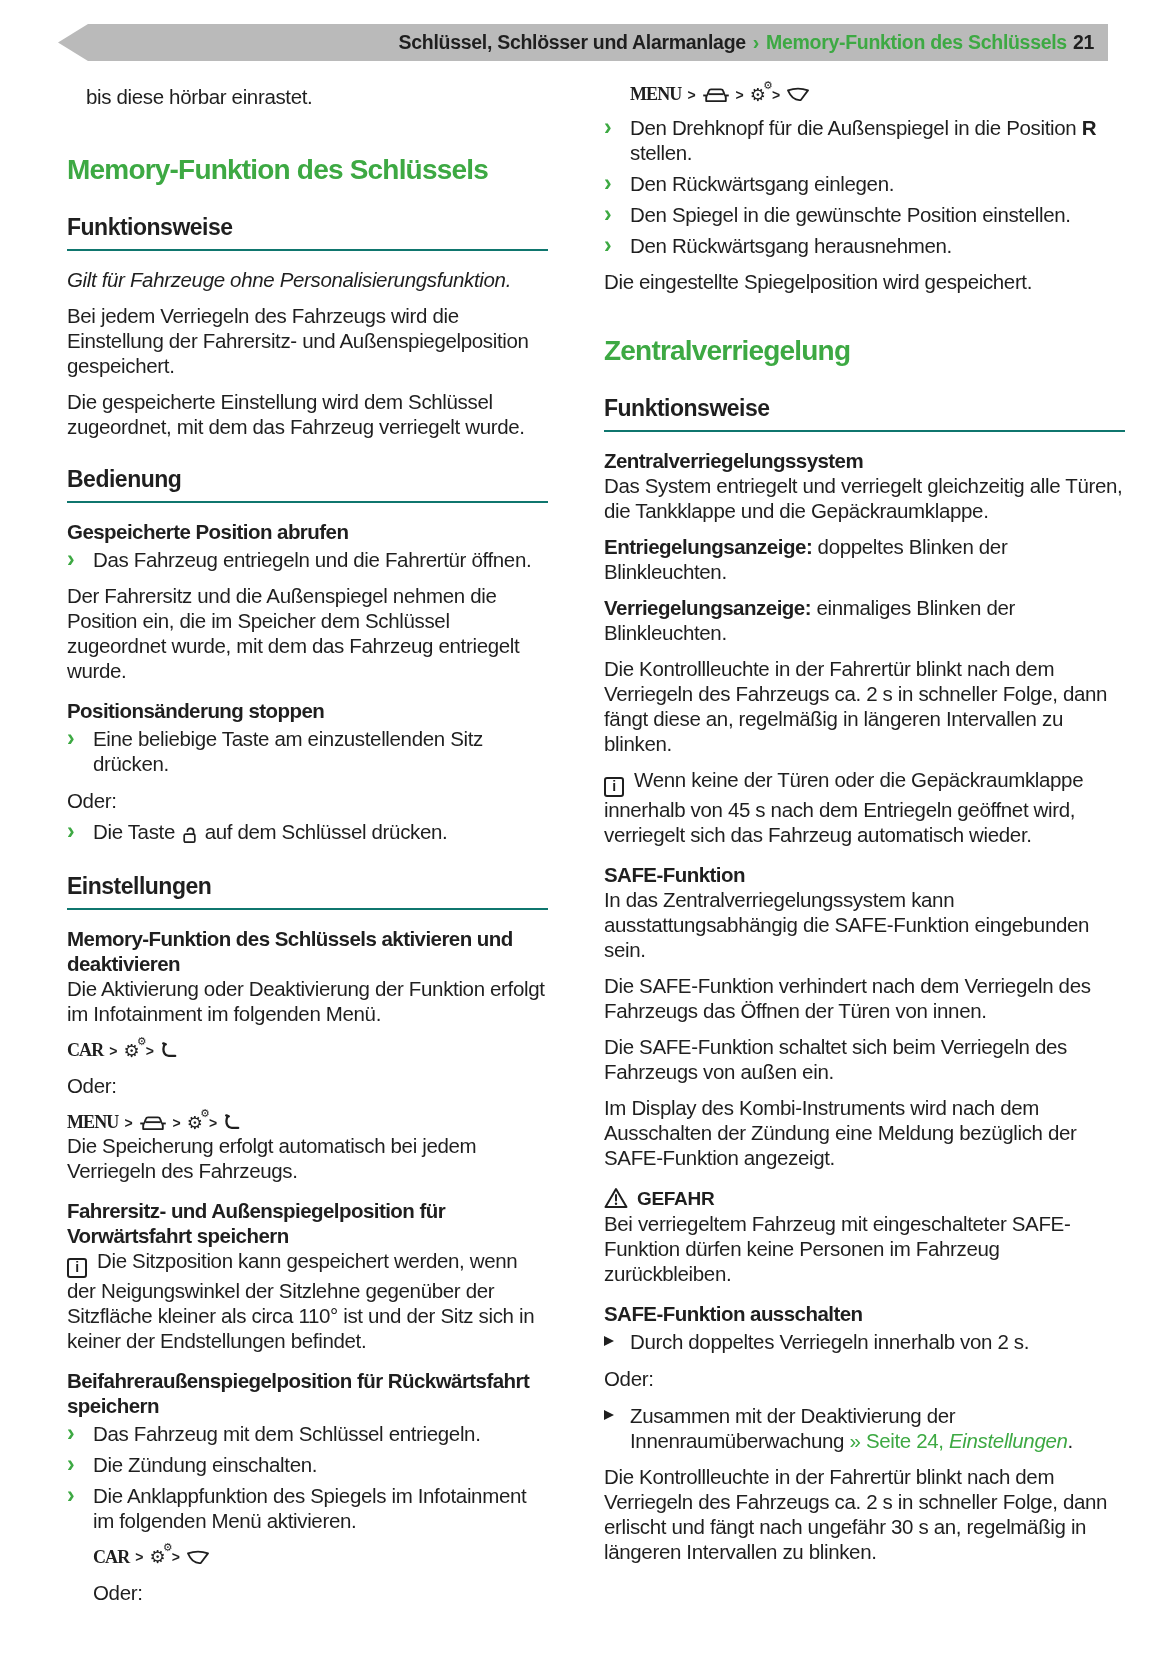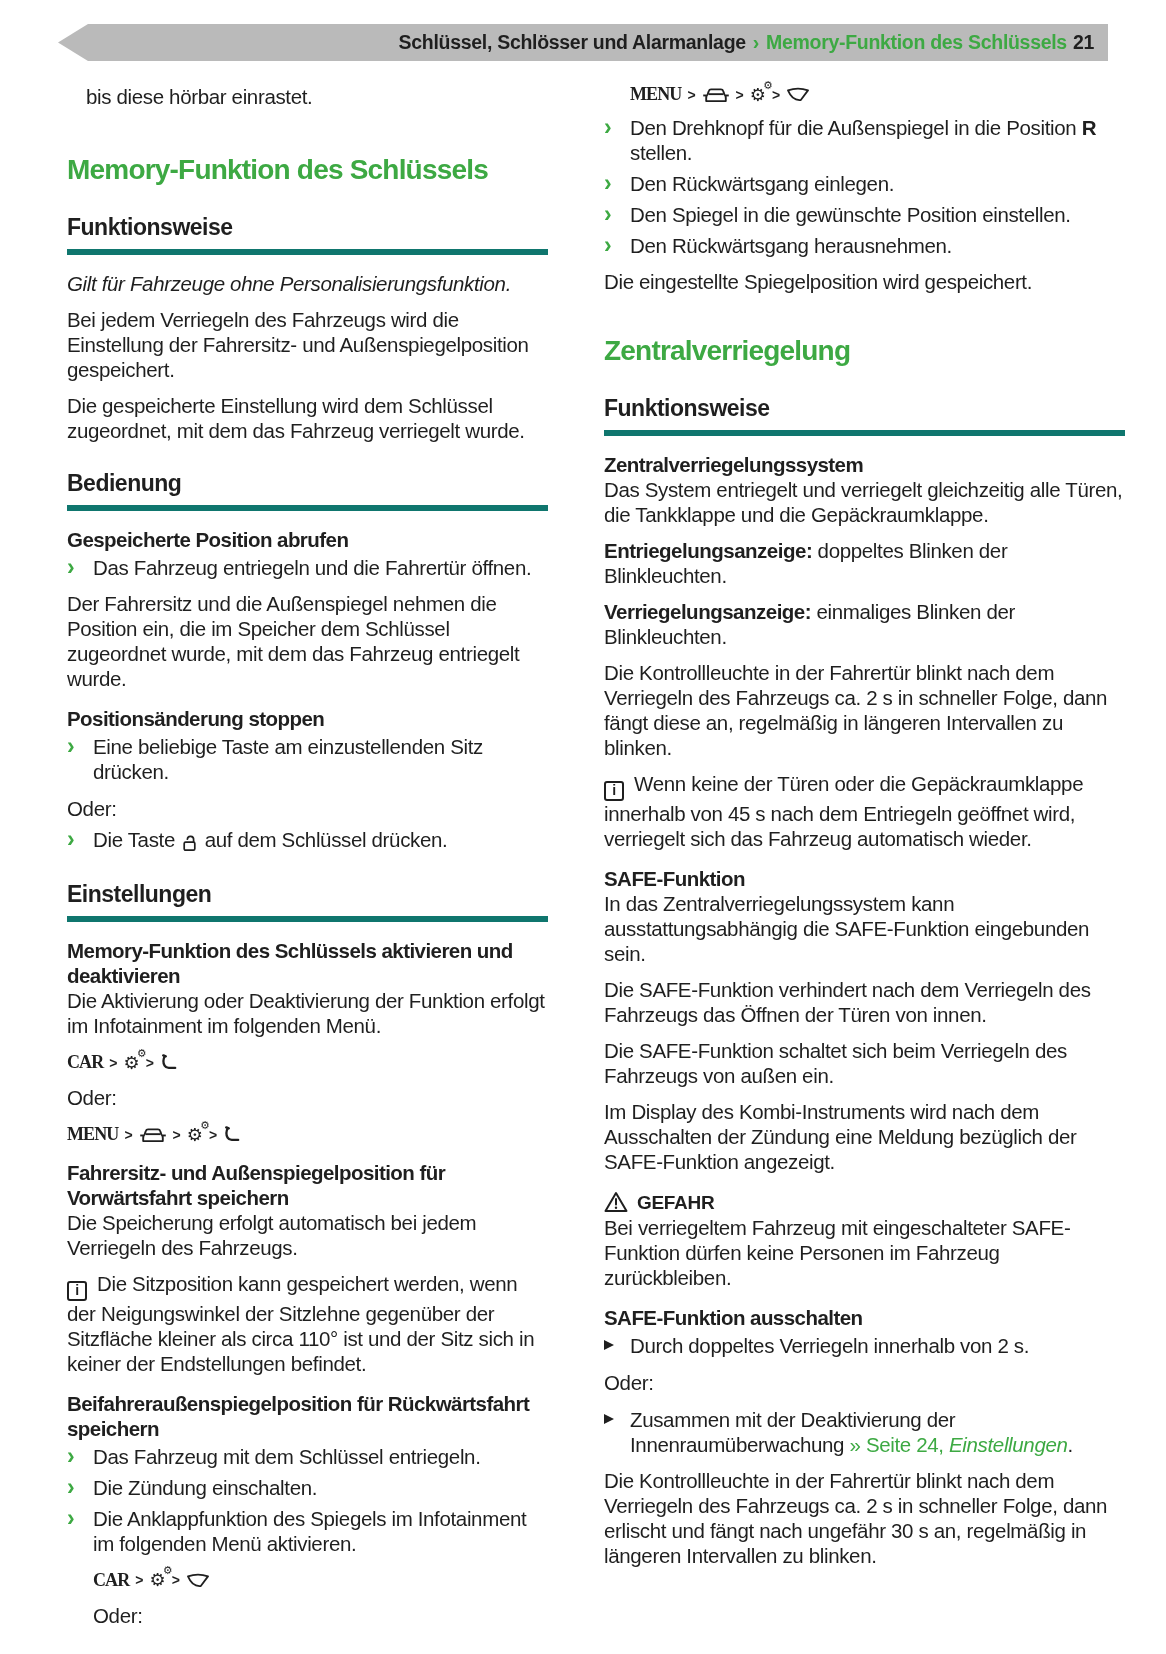--- a/index.html
+++ b/index.html
@@ -31,21 +31,21 @@
 
   
   .p { margin:11px 0 0; font-size:20.5px; line-height:25px; letter-spacing:-0.35px; hyphens:auto; }
   .p0 { margin-top:0; }
   .cont { margin-left:19px; }
   .italic { font-style:italic; }
   .h1 { margin:44px 0 0; font-size:28px; line-height:34px; font-weight:bold;
         letter-spacing:-0.8px; color:#3da943; }
   .colR .h1 { margin-top:40px; }
   .sec { margin:27px 0 0; font-size:23px; line-height:27px; font-weight:bold;
-         letter-spacing:-0.5px; border-bottom:6px solid #0f766e; padding-bottom:8px; }
+         letter-spacing:-0.5px; border-bottom:2px solid #0f766e; padding-bottom:8px; }
   .sec + .p { margin-top:16px; }
   .sub { margin:15px 0 0; font-size:20.5px; line-height:25px; font-weight:bold; letter-spacing:-0.55px; }
   .sub + .p { margin-top:0; }
 
   
   .bullet { display:flex; margin-top:6px; font-size:20.5px; line-height:25px; letter-spacing:-0.35px; }
   .sub + .bullet { margin-top:3px; }
   .mk { flex:none; width:26px; color:#3da943; font-weight:bold; font-size:23px; line-height:24px; }
   .tmk { flex:none; width:26px; padding-top:7px; }
   .tmk i { display:block; width:0; height:0;
@@ -151,22 +151,22 @@
           </svg>
         <span class="msep">&gt;</span>
         <span class="gear"><span class="g1">⚙</span><span class="g2">⚙</span></span>
         <span class="msep">&gt;</span>
         <svg class="ic" width="17" height="17" viewBox="0 0 17 17" fill="none" stroke="#1f1f1f" stroke-width="2.3" stroke-linecap="round">
             <path d="M4.8 2 c-1.8 3.6 -1.8 7 -0.2 9.6 c0.9 1.5 2.4 2.3 4.2 2.3 h6.4"></path>
             <path d="M3.2 1.4 l2.6 1"></path>
           </svg>
       </div>
 
+      <p class="p p0">Die Speicherung erfolgt automatisch bei jedem Verriegeln des Fahrzeugs.</p>
       <p class="p sub">Fahrersitz- und Außenspiegelposition für Vorwärtsfahrt speichern</p>
-      <p class="p p0">Die Speicherung erfolgt automatisch bei jedem Verriegeln des Fahrzeugs.</p>
 
       <p class="p"><span class="ibox">
             <span>i</span>
           </span><span>Die Sitzposition kann gespeichert werden, wenn der Neigungswinkel der Sitzlehne gegenüber der Sitzfläche kleiner als circa 110° ist und der Sitz sich in keiner der Endstellungen befindet.</span></p>
 
       <p class="p sub">Beifahreraußenspiegelposition für Rückwärtsfahrt speichern</p>
       <div class="bullet">
         <span class="mk">›</span>
         <span class="bt">Das Fahrzeug mit dem Schlüssel entriegeln.</span>
       </div>

